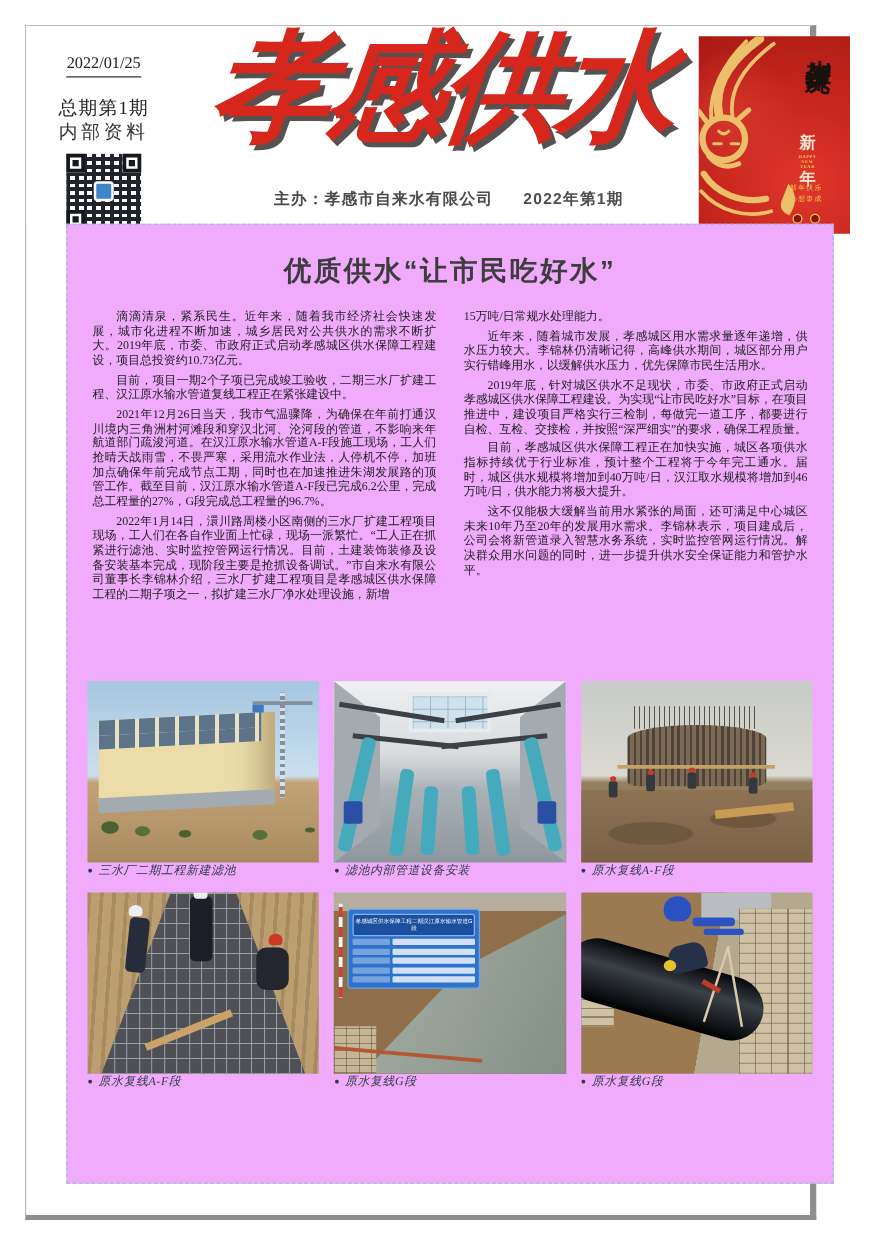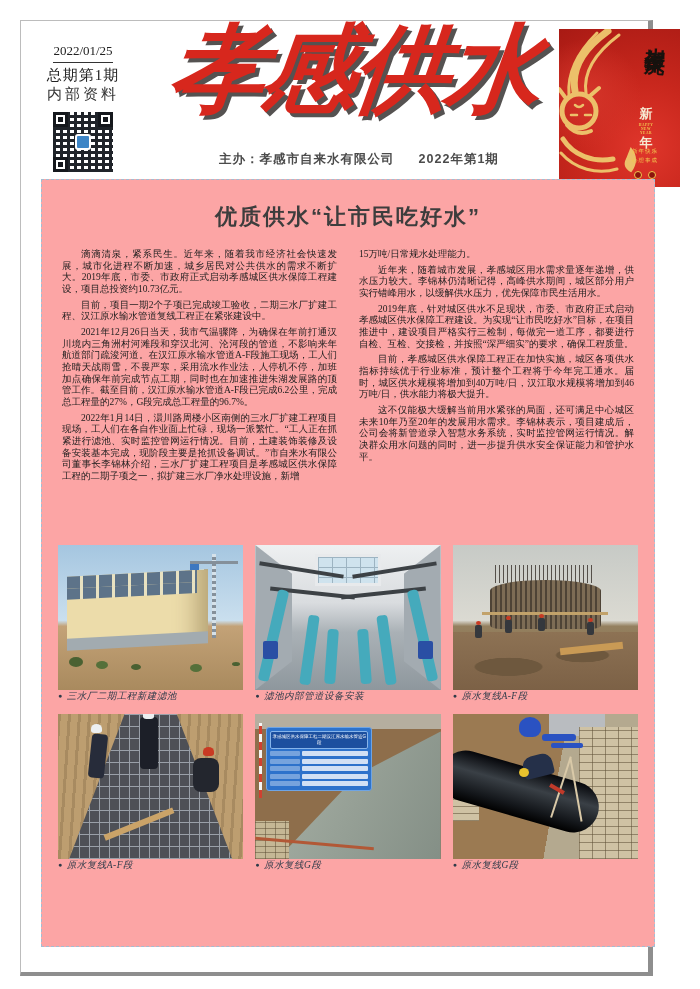--- a/index.html
+++ b/index.html
@@ -7,21 +7,21 @@
               font-family:"Liberation Sans", sans-serif; }
   .page { position:absolute; left:20px; top:20px; width:633px; height:956px;
           background:#fff; border:1px solid #bcbcbc; border-right:5px solid #8e8e8e;
           border-bottom:4px solid #8e8e8e; }
 
   
   .masthead { position:absolute; left:0; top:0; width:100%; height:158px; background:#fff; }
   .issue-info { position:absolute; left:18px; top:20px; width:88px; text-align:center;
                 font-family:"Liberation Serif", serif; color:#222; }
   .issue-date { font-size:13px; padding-bottom:3px; border-bottom:1.5px solid #333; display:inline-block; }
-  .issue-no { font-size:15px; margin-top:3px; letter-spacing:1px; }
+  .issue-no { font-size:15px; margin-top:15px; letter-spacing:1px; }
   .issue-internal { font-size:15px; letter-spacing:3px; margin-top:0; color:#333; }
   .qr { position:relative; width:60px; height:60px; margin:8px auto 0; background:#fff;
         background-image:
           repeating-linear-gradient(0deg,#20242a 0 3px,transparent 3px 6px),
           repeating-linear-gradient(90deg,#20242a 0 3px,transparent 3px 7px);
         outline:3px solid #fff; }
   .qr .finder { position:absolute; width:15px; height:15px; border:3px solid #15181d; background:#fff; }
   .qr .finder::after { content:""; position:absolute; left:2px; top:2px; width:5px; height:5px; background:#15181d; }
   .qr .f1{left:0;top:0;} .qr .f2{right:0;top:0;} .qr .f3{left:0;bottom:0;}
   .qr .center-logo { position:absolute; left:22px; top:22px; width:16px; height:16px;
@@ -47,22 +47,22 @@
         color:#17120e; letter-spacing:-2px; transform:rotate(3deg); }
   .poster .greet { position:absolute; right:24px; top:78px; width:20px; text-align:center;
         font-family:"Liberation Serif", serif; color:#f6ead2; font-size:13px; font-weight:bold; line-height:1.15; }
   .poster .greet-en { display:block; font-size:3.5px; color:#f3c94f; letter-spacing:.5px; margin:1px 0; }
   .poster .wish { position:absolute; right:12px; bottom:22px; width:46px; text-align:center;
         font-size:5.5px; color:#f3c94f; line-height:1.6; letter-spacing:1px; }
   .poster .seals { position:absolute; right:18px; bottom:8px; width:34px; display:flex; gap:6px; justify-content:center; }
   .poster .seal { width:8px; height:8px; border-radius:50%; background:#8c130d; border:1px solid #f3c94f; }
 
   
-  .sheet { position:absolute; left:20px; top:158px; width:614px; height:768px;
-        background:#fca5a5; border:1px dashed #a3bdd2; padding:18px 16px 0; }
+  .sheet { position:absolute; left:32px; top:158px; width:614px; height:768px;
+        background:#f0abfc; border:1px dashed #a3bdd2; padding:18px 16px 0; }
   .article-title { text-align:center; font-size:22px; font-weight:bold; color:#3d3d3d;
         letter-spacing:2px; font-family:"Liberation Sans", sans-serif; margin-top:4px; }
   .cols { display:flex; gap:14px; margin-top:13px; min-height:288px; }
   .col { flex:1; font-family:"Liberation Serif", serif; font-size:9.5px; line-height:1.23;
         color:#1d1d1d; text-align:justify; }
   .col p { text-indent:2em; margin:4px; }
   .col p.cont { text-indent:0; }
 
   
   .grid { display:grid; grid-template-columns:repeat(3,1fr); column-gap:12px; row-gap:10px; margin-top:12px; }

